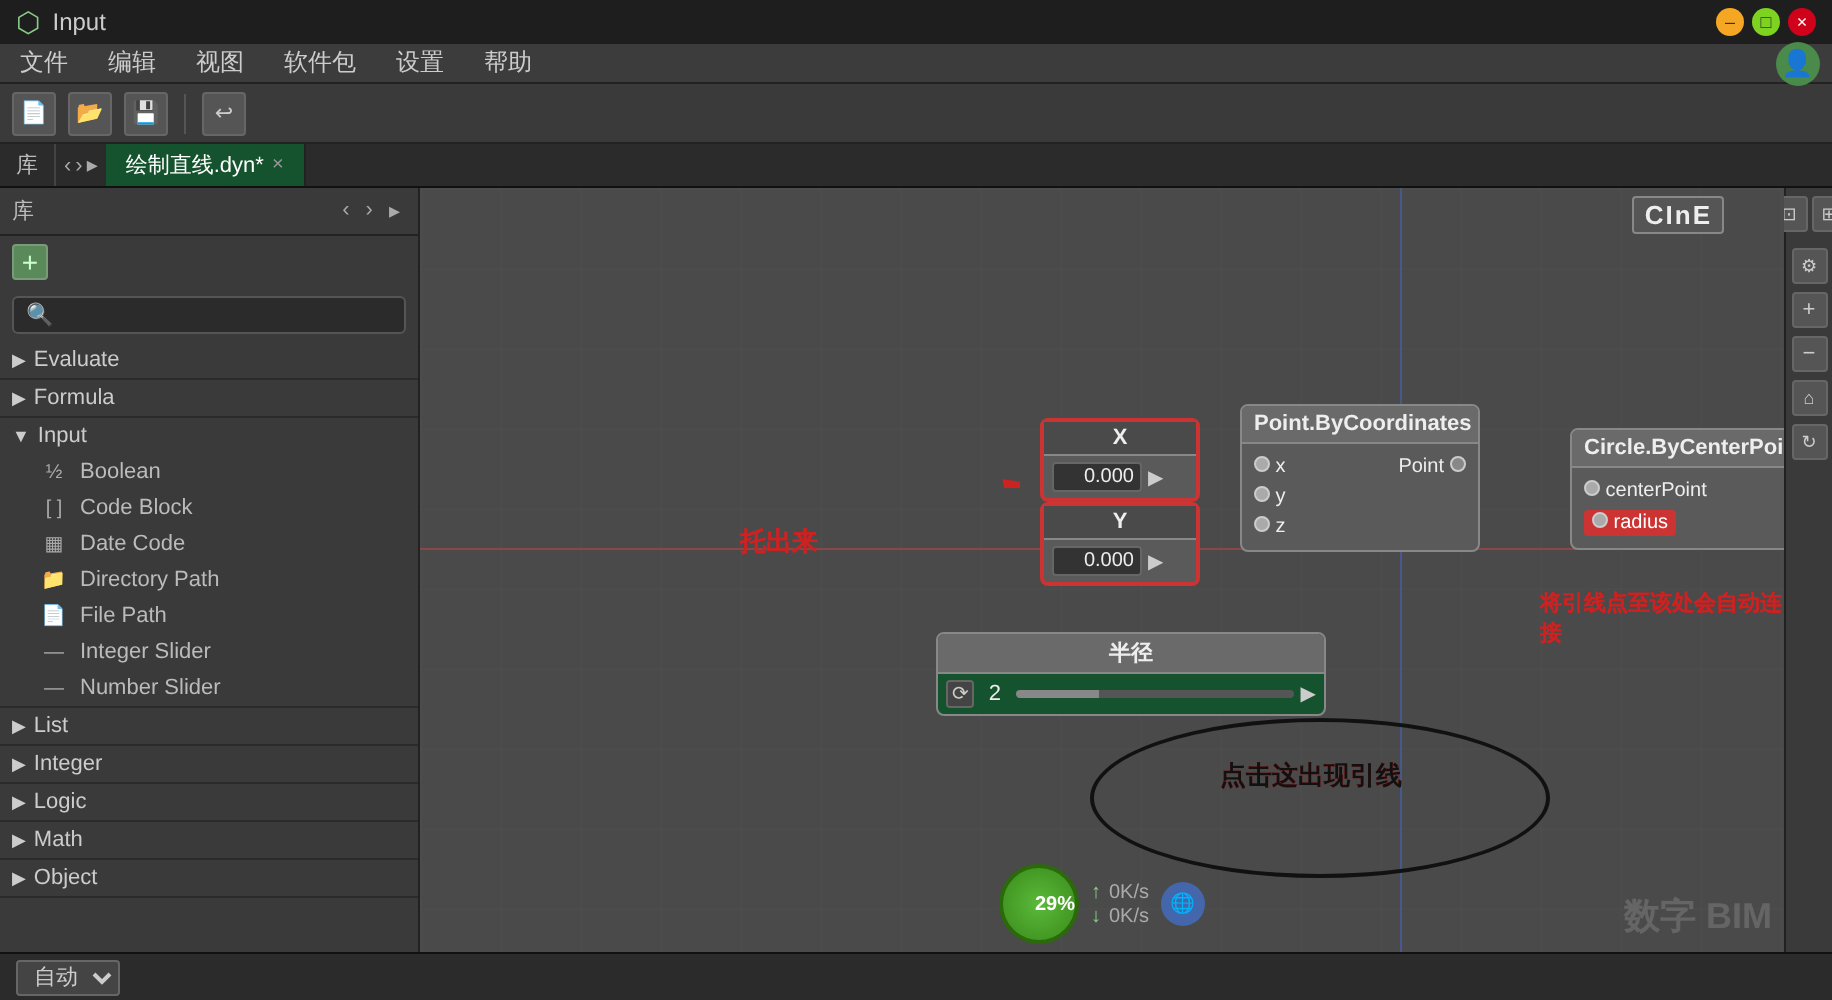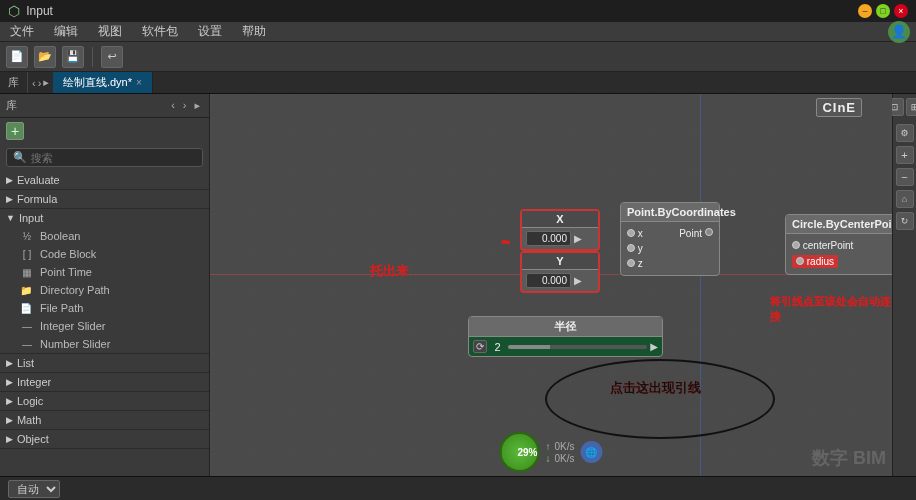--- a/index.html
+++ b/index.html
@@ -72,21 +72,21 @@
       font-size: 11px; color: #bbb; padding: 0 8px;
       border-right: 1px solid #444;
       height: 100%; display: flex; align-items: center;
     }
     .tab-item {
       height: 100%; padding: 0 10px;
       display: flex; align-items: center; gap: 4px;
       background: #404040; border-right: 1px solid #222;
       font-size: 11px; color: #ccc; cursor: pointer;
     }
-    .tab-item.active { background: #0c4a6e; color: #fff; }
+    .tab-item.active { background: #14532d; color: #fff; }
     .tab-close { font-size: 10px; color: #999; cursor: pointer; }
 
     
     #main { display: flex; height: calc(500px - 22px - 20px - 30px - 22px - 24px); }
 
     
     #sidebar {
       width: 210px; min-width: 210px;
       background: #3a3a3a;
       border-right: 1px solid #222;
@@ -361,21 +361,20 @@
         <span class="nav-btn">▸</span>
       </div>
     </div>
 
     <div style="display:flex;align-items:center;padding:4px 6px;">
       <div style="width:18px;height:18px;background:#5a8a5a;border:1px solid #7a9a7a;border-radius:2px;display:flex;align-items:center;justify-content:center;color:#cfc;font-size:14px;cursor:pointer;">+</div>
     </div>
 
     <div class="search-box">
       <span style="color:#888;font-size:11px;">🔍</span>
-      <input type="text" placeholder="搜索" style="">
     </div>
 
     <div id="sidebar-list">
 
       <div class="sidebar-section">
         <div class="sidebar-section-header">
           <span class="arrow">▶</span>
           <span>Evaluate</span>
         </div>
       </div>
@@ -396,21 +395,21 @@
           <div class="sidebar-item">
             <span class="item-icon">½</span>
             <span>Boolean</span>
           </div>
           <div class="sidebar-item">
             <span class="item-icon">[ ]</span>
             <span>Code Block</span>
           </div>
           <div class="sidebar-item">
             <span class="item-icon">▦</span>
-            <span>Point Time</span>
+            <span>Date Code</span>
           </div>
           <div class="sidebar-item">
             <span class="item-icon">📁</span>
             <span>Directory Path</span>
           </div>
           <div class="sidebar-item">
             <span class="item-icon">📄</span>
             <span>File Path</span>
           </div>
           <div class="sidebar-item">
@@ -473,21 +472,21 @@
     </div>
 
     <div class="input-node" style="left:310px;top:157px;width:80px;">
       <div class="node-title-xy">Y</div>
       <div class="input-row">
         <input class="input-val" value="0.000" style="">
         <span class="input-arrow">▶</span>
       </div>
     </div>
 
-    <div class="node-card" style="left:410px;top:108px;width:100px;">
+    <div class="node-card" style="left:410px;top:108px;width:120px;">
       <div class="node-title">Point.ByCoordinates</div>
       <div class="node-body">
         <div class="node-port-row">
           <span><span class="port-dot"></span> x</span>
           <span style="display:flex;align-items:flex-start;gap:3px;">Point <span class="port-dot out"></span></span>
         </div>
         <div class="node-port-row">
           <span><span class="port-dot"></span> y</span>
         </div>
         <div class="node-port-row">

